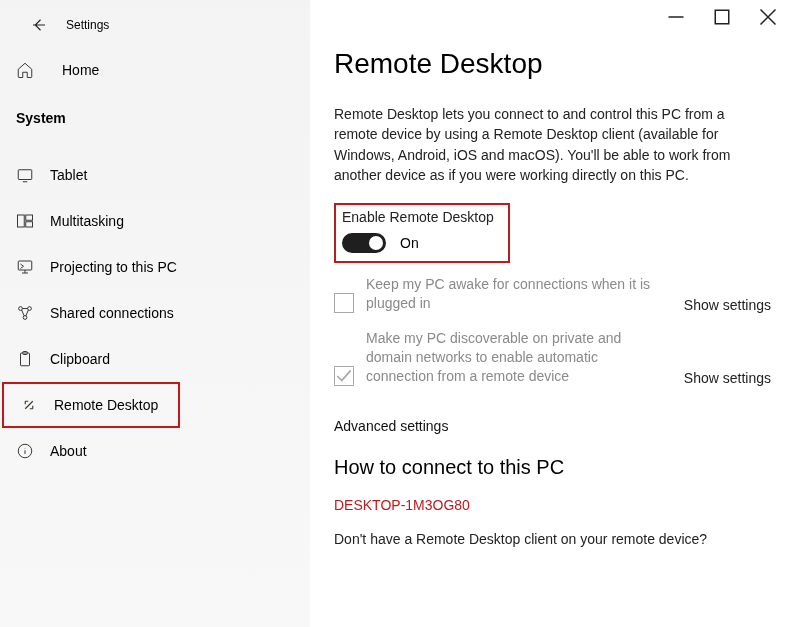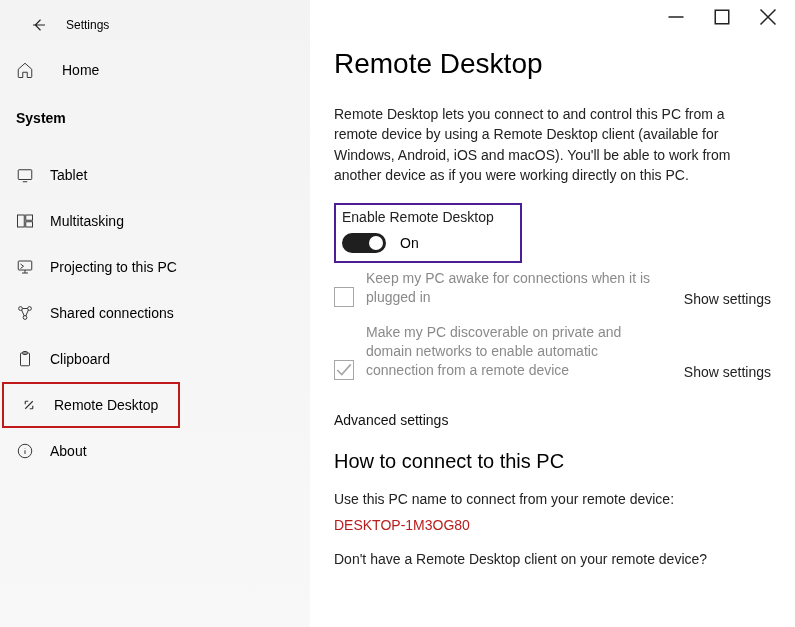--- a/index.html
+++ b/index.html
@@ -123,23 +123,23 @@
   }
   .desc {
     font-size: 14px;
     color: #222;
     line-height: 1.45;
     max-width: 420px;
     margin-bottom: 18px;
   }
   .toggle-block {
     display: inline-block;
-    padding: 4px 26px 8px 6px;
-    border: 2px solid #4c1d95;
-    margin-bottom: 0;
+    padding: 4px 14px 8px 6px;
+    border: 2px solid #b91c1c;
+    margin-bottom: 6px;
   }
   .toggle-label {
     font-size: 14px;
     color: #222;
     margin-bottom: 8px;
   }
   .toggle-row {
     display: flex;
     align-items: center;
     gap: 14px;
@@ -342,18 +342,17 @@
               <path d="M2 8l4 4 8-9" fill="none" stroke="#a7a7a7" stroke-width="1.5"></path>
             </svg>
         </div>
         <div class="text">Make my PC discoverable on private and domain networks to enable automatic connection from a remote device</div>
         <div class="link">Show settings</div>
       </div>
 
       <a class="adv-link">Advanced settings</a>
 
       <h2 class="subhead">How to connect to this PC</h2>
-      <p class="body-text">Use this PC name to connect from your remote device:</p>
       <p class="pc-name">DESKTOP-1M3OG80</p>
       <p class="body-text">Don't have a Remote Desktop client on your remote device?</p>
     </div>
   </div>
 </div>
 
 </body></html>

